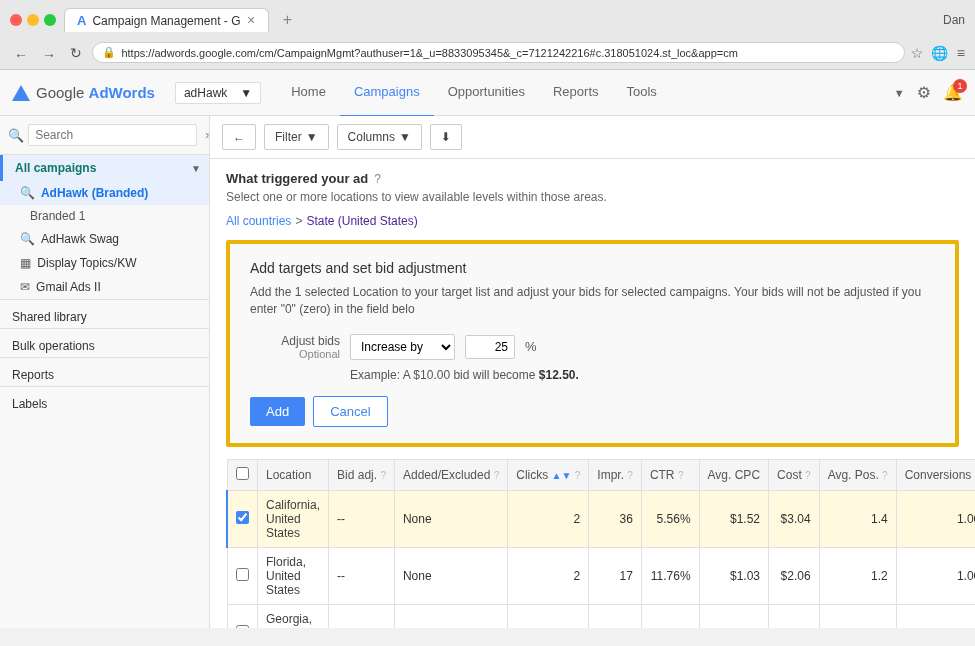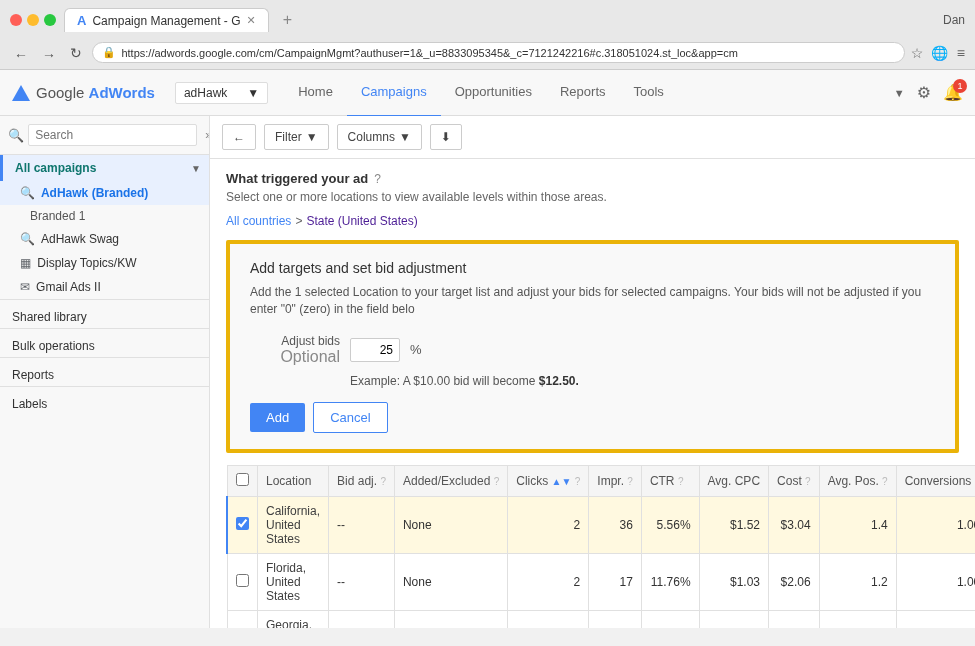--- a/index.html
+++ b/index.html
@@ -25,21 +25,21 @@
     .nav-icons { display: flex; gap: 8px; align-items: center; }
     .nav-icon { font-size: 14px; color: #666; cursor: pointer; }
 
     
     .app { display: flex; flex-direction: column; height: calc(646px - 88px); background: white; }
 
     
     .top-nav { background: #f8f8f8; border-bottom: 1px solid #ddd; display: flex; align-items: center; padding: 0 12px; height: 46px; }
     .logo-area { display: flex; align-items: center; gap: 6px; margin-right: 20px; }
     .logo-triangle { width: 0; height: 0; border-left: 9px solid transparent; border-right: 9px solid transparent; border-bottom: 16px solid #4285f4; }
-    .account-selector { display: flex; align-items: center; gap: 20px; border: 1px solid #ddd; border-radius: 2px; padding: 3px 8px; font-size: 12px; color: #333; background: white; cursor: pointer; margin-right: 16px; }
+    .account-selector { display: flex; align-items: center; gap: 13px; border: 1px solid #ddd; border-radius: 2px; padding: 3px 8px; font-size: 12px; color: #333; background: white; cursor: pointer; margin-right: 16px; }
     .main-nav { display: flex; align-items: center; gap: 0; flex: 1; }
     .nav-item { padding: 0 14px; height: 50px; display: flex; align-items: center; font-size: 13px; color: #666; cursor: pointer; border-bottom: 3px solid transparent; }
     .nav-item.active { color: #4285f4; border-bottom: 3px solid #4285f4; font-weight: 500; }
     .nav-right { display: flex; align-items: center; gap: 12px; margin-left: auto; }
     .nav-dropdown { font-size: 11px; color: #666; cursor: pointer; }
     .gear-icon { font-size: 16px; color: #666; cursor: pointer; }
     .bell-icon { font-size: 16px; color: #666; cursor: pointer; position: relative; }
     .badge { position: absolute; top: -4px; right: -4px; background: #ea4335; color: white; border-radius: 50%; width: 14px; height: 14px; font-size: 9px; display: flex; align-items: center; justify-content: center; }
 
     
@@ -235,22 +235,27 @@
           <span class="breadcrumb-current">State (United States)</span>
         </div>
 
         <div class="bid-box">
           <div class="bid-box-title">Add targets and set bid adjustment</div>
           <div class="bid-box-desc">Add the 1 selected Location to your target list and adjust your bids for selected campaigns. Your bids will not be adjusted if you enter "0" (zero) in the field belo</div>
 
           <div class="bid-adjust-row">
             <div style="text-align:right;min-width:90px;">
               <div style="font-size:12px;color:#555;">Adjust bids</div>
-              <div style="font-size:16px;color:#888;">Optional</div>
+              <div style="font-size:11px;color:#888;">Optional</div>
             </div>
+            <select class="bid-select">
+              <option>Increase by</option>
+              <option>Decrease by</option>
+              <option>Do not adjust</option>
+            </select>
             <input class="bid-percent-input" type="text" value="25" style="">
             <span class="percent-sign">%</span>
           </div>
           <div class="bid-example" style="margin-left:100px;">
             <span>Example: A $10.00 bid will become </span><strong>$12.50.</strong>
           </div>
 
           <div class="action-row">
             <button class="add-btn">Add</button>
             <button class="cancel-btn">Cancel</button>

